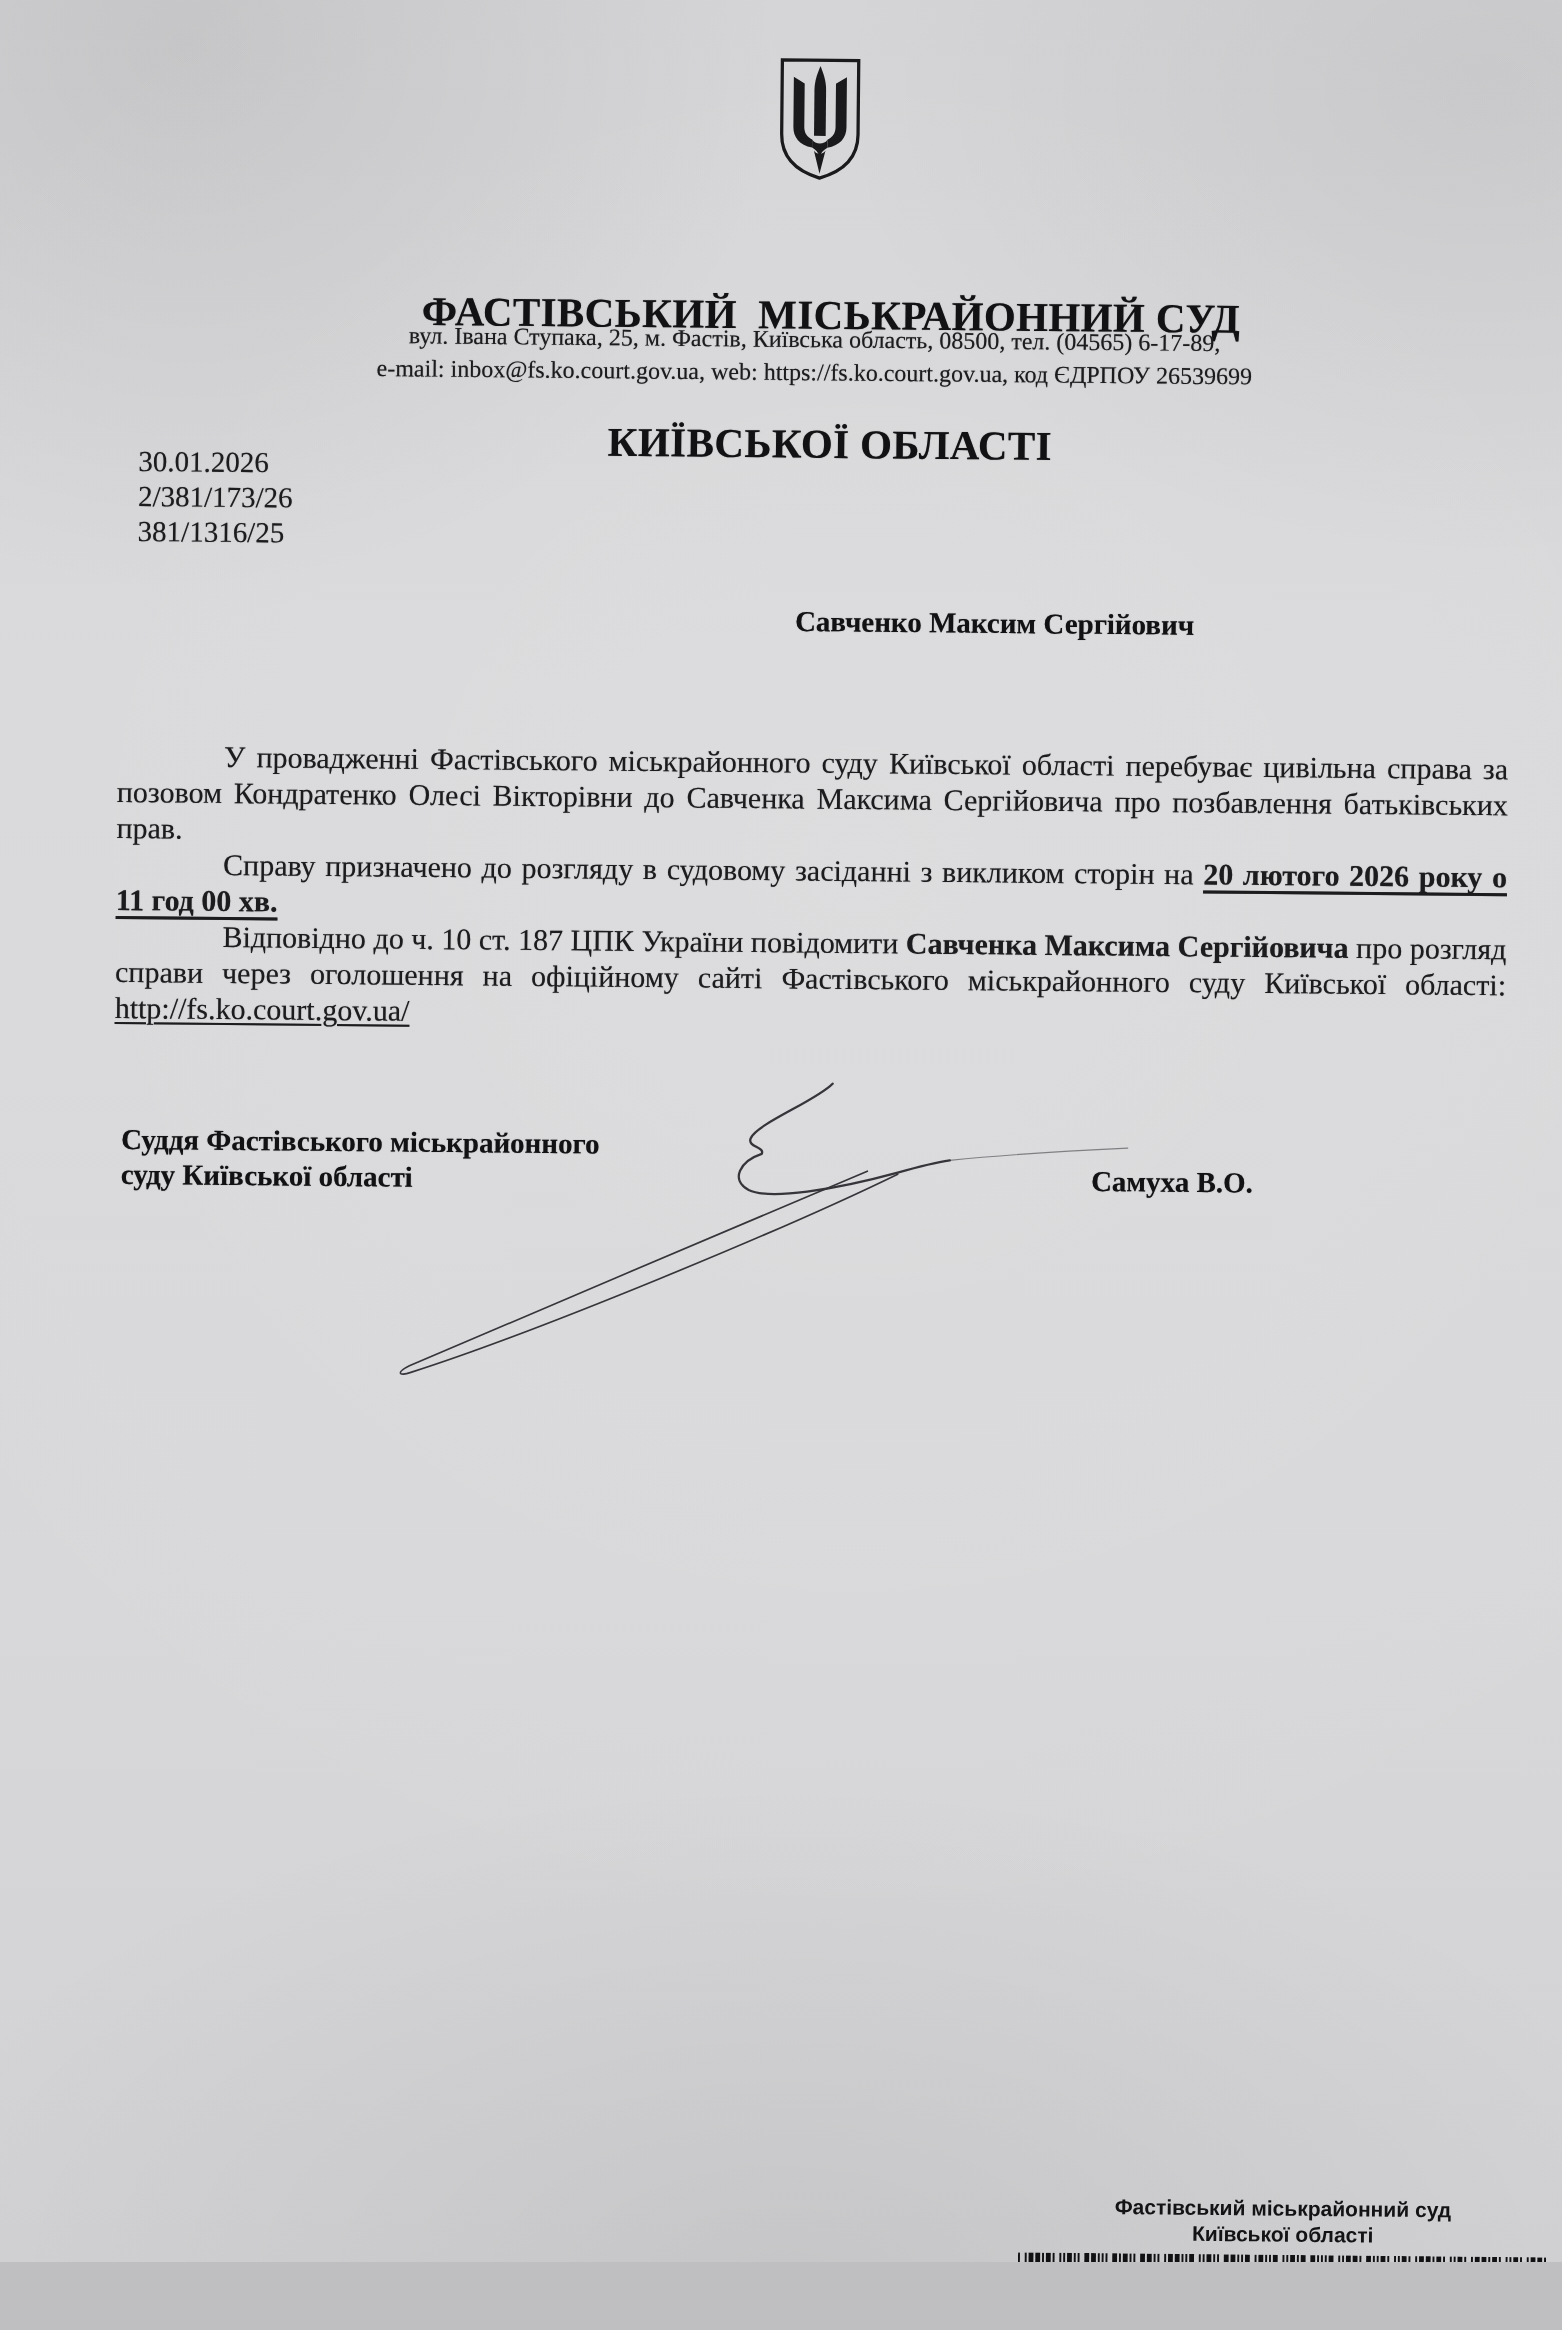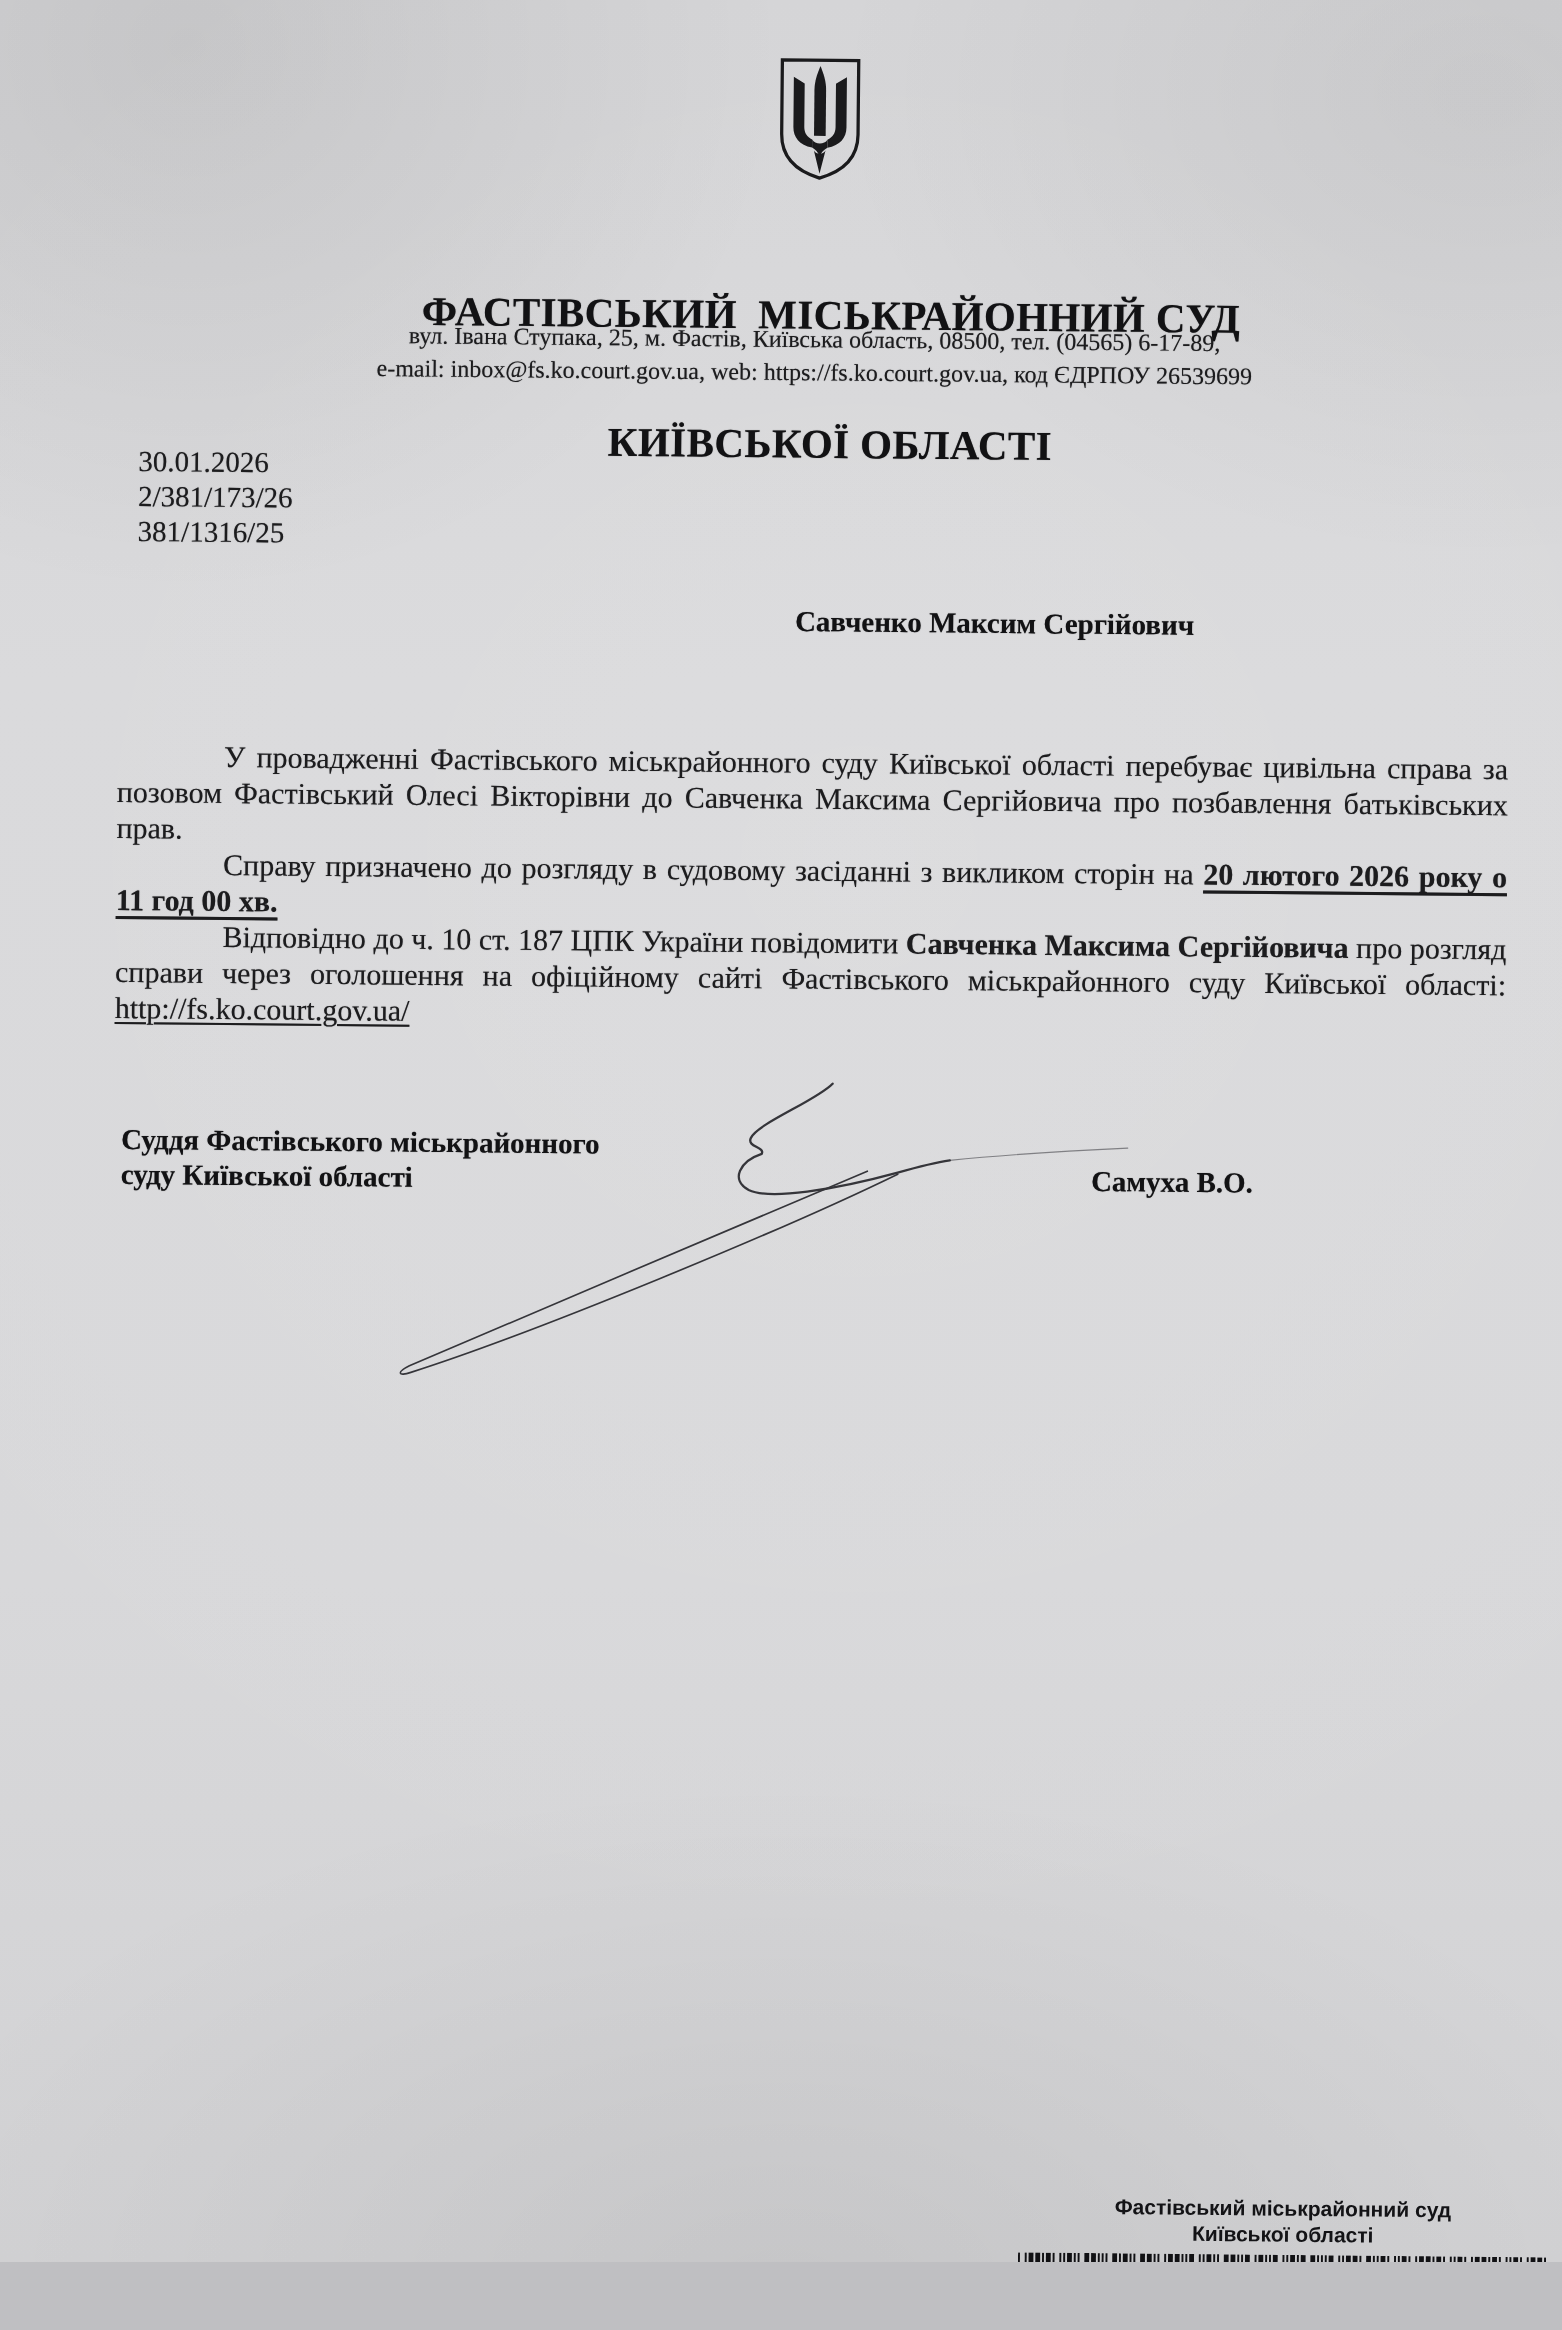--- a/index.html
+++ b/index.html
@@ -102,21 +102,21 @@
 
   <div class="abs refblock tilt ink">
     <div>30.01.2026</div>
     <div>2/381/173/26</div>
     <div>381/1316/25</div>
   </div>
 
   <div class="abs recipient tilt ink">Савченко Максим Сергійович</div>
 
   <div class="abs bodytext tilt ink">
-    <p class="para"><span class="seg normal">У провадженні Фастівського міськрайонного суду Київської області перебуває цивільна справа за позовом Фастівський Олесі Вікторівни до Савченка Максима Сергійовича про позбавлення батьківських прав.</span></p>
+    <p class="para"><span class="seg normal">У провадженні Фастівського міськрайонного суду Київської області перебуває цивільна справа за позовом Кондратенко Олесі Вікторівни до Савченка Максима Сергійовича про позбавлення батьківських прав.</span></p>
     <p class="para"><span class="seg normal">Справу призначено до розгляду в судовому засіданні з викликом сторін на </span><span class="seg bold-underline">20 лютого 2026 року о 11 год 00 хв.</span></p>
     <p class="para"><span class="seg normal">Відповідно до ч. 10 ст. 187 ЦПК України повідомити </span><span class="seg bold">Савченка Максима Сергійовича</span><span class="seg normal"> про розгляд справи через оголошення на офіційному сайті Фастівського міськрайонного суду Київської області: </span><span class="seg underline">http://fs.ko.court.gov.ua/</span></p>
   </div>
 
   <div class="abs judge-title tilt ink">
     <div>Суддя Фастівського міськрайонного</div>
     <div>суду Київської області</div>
   </div>
 
   <svg class="abs signature-svg" viewBox="500 1468 1120 470">

